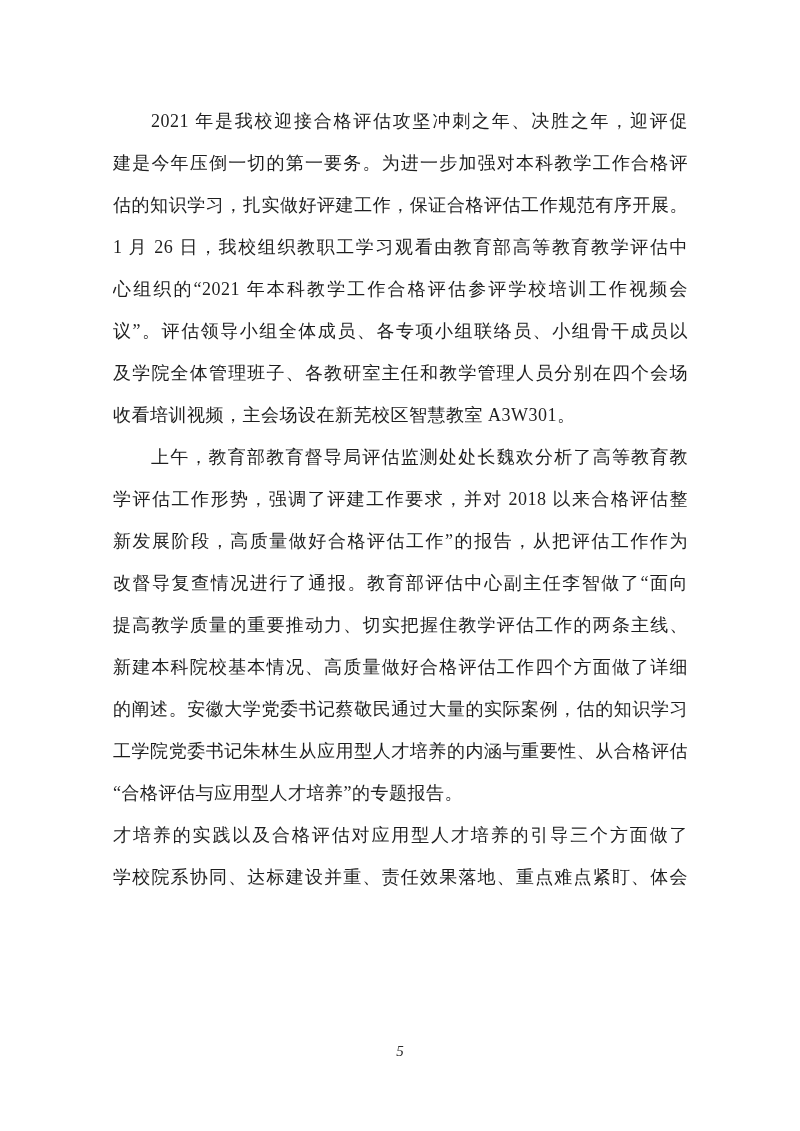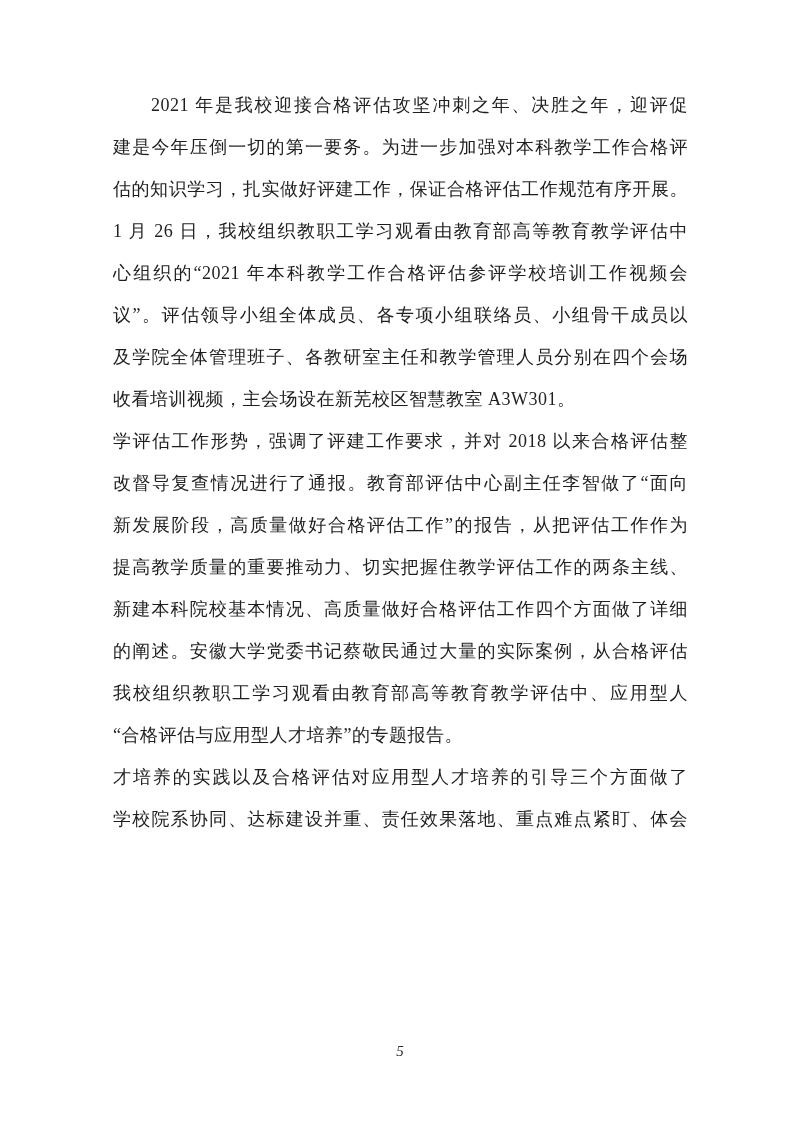--- a/index.html
+++ b/index.html
@@ -12,21 +12,21 @@
     width: 800px;
     height: 1131px;
     background: #ffffff;
     overflow: hidden;
     font-family: "Liberation Serif", "DejaVu Serif", serif;
     color: #1e1e1e;
   }
   .text-block {
     position: absolute;
     left: 113px;
-    top: 84px;
+    top: 100px;
     width: 575px;
   }
   .para {
     margin: 0;
     padding: 0;
   }
   .line {
     height: 42px;
     line-height: 42px;
     font-size: 18px;
@@ -68,27 +68,28 @@
       <div class="line">建是今年压倒一切的第一要务。为进一步加强对本科教学工作合格评</div>
       <div class="line">估的知识学习，扎实做好评建工作，保证合格评估工作规范有序开展。</div>
       <div class="line">1 月 26 日，我校组织教职工学习观看由教育部高等教育教学评估中</div>
       <div class="line">心组织的“2021 年本科教学工作合格评估参评学校培训工作视频会</div>
       <div class="line">议”。评估领导小组全体成员、各专项小组联络员、小组骨干成员以</div>
       <div class="line">及学院全体管理班子、各教研室主任和教学管理人员分别在四个会场</div>
       <div class="line end">收看培训视频，主会场设在新芜校区智慧教室 A3W301。</div>
     </div>
 
     <div class="para">
+      <div class="line indent">上午，教育部教育督导局评估监测处处长魏欢分析了高等教育教</div>
       <div class="line">学评估工作形势，强调了评建工作要求，并对 2018 以来合格评估整</div>
+      <div class="line">新发展阶段，高质量做好合格评估工作”的报告，从把评估工作作为</div>
       <div class="line">改督导复查情况进行了通报。教育部评估中心副主任李智做了“面向</div>
-      <div class="line">新发展阶段，高质量做好合格评估工作”的报告，从把评估工作作为</div>
       <div class="line">提高教学质量的重要推动力、切实把握住教学评估工作的两条主线、</div>
       <div class="line">新建本科院校基本情况、高质量做好合格评估工作四个方面做了详细</div>
-      <div class="line">的阐述。安徽大学党委书记蔡敬民通过大量的实际案例，从合格评估</div>
-      <div class="line">我校组织教职工学习观看由教育部高等教育教学评估中、应用型人</div>
+      <div class="line">的阐述。安徽大学党委书记蔡敬民通过大量的实际案例，估的知识学习</div>
+      <div class="line">工学院党委书记朱林生从应用型人才培养的内涵与重要性、从合格评估</div>
       <div class="line end">“合格评估与应用型人才培养”的专题报告。</div>
       <div class="line">才培养的实践以及合格评估对应用型人才培养的引导三个方面做了</div>
     </div>
 
     <div class="para">
       <div class="line">学校院系协同、达标建设并重、责任效果落地、重点难点紧盯、体会</div>
     </div>
 
   </div>
 

